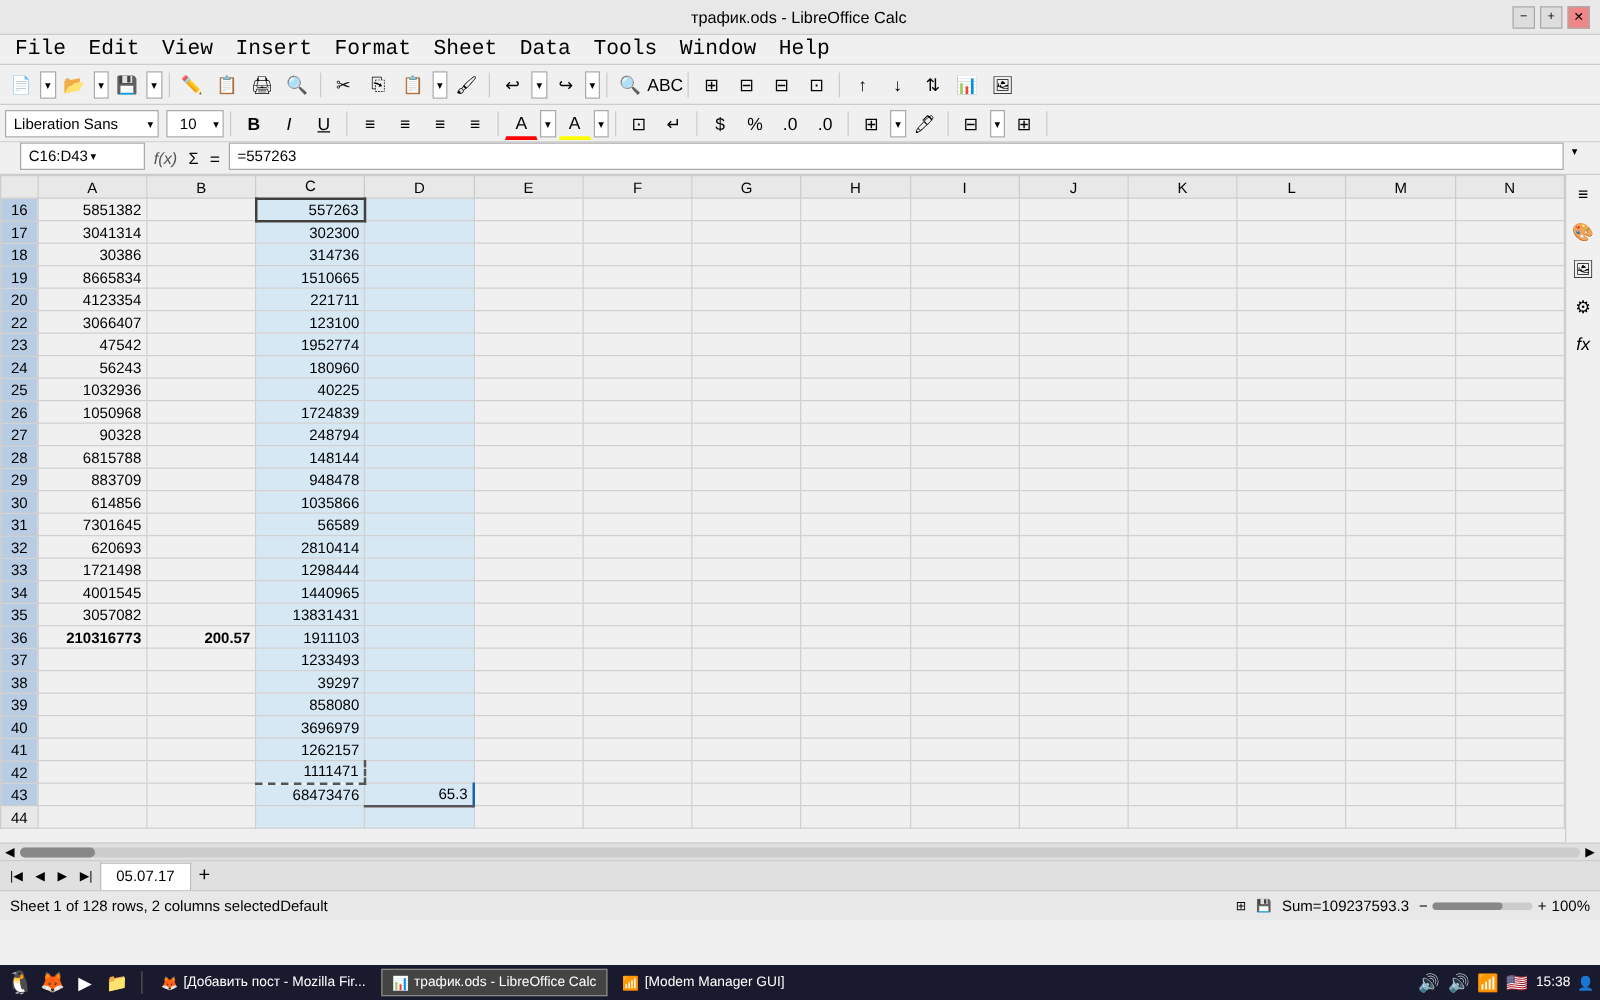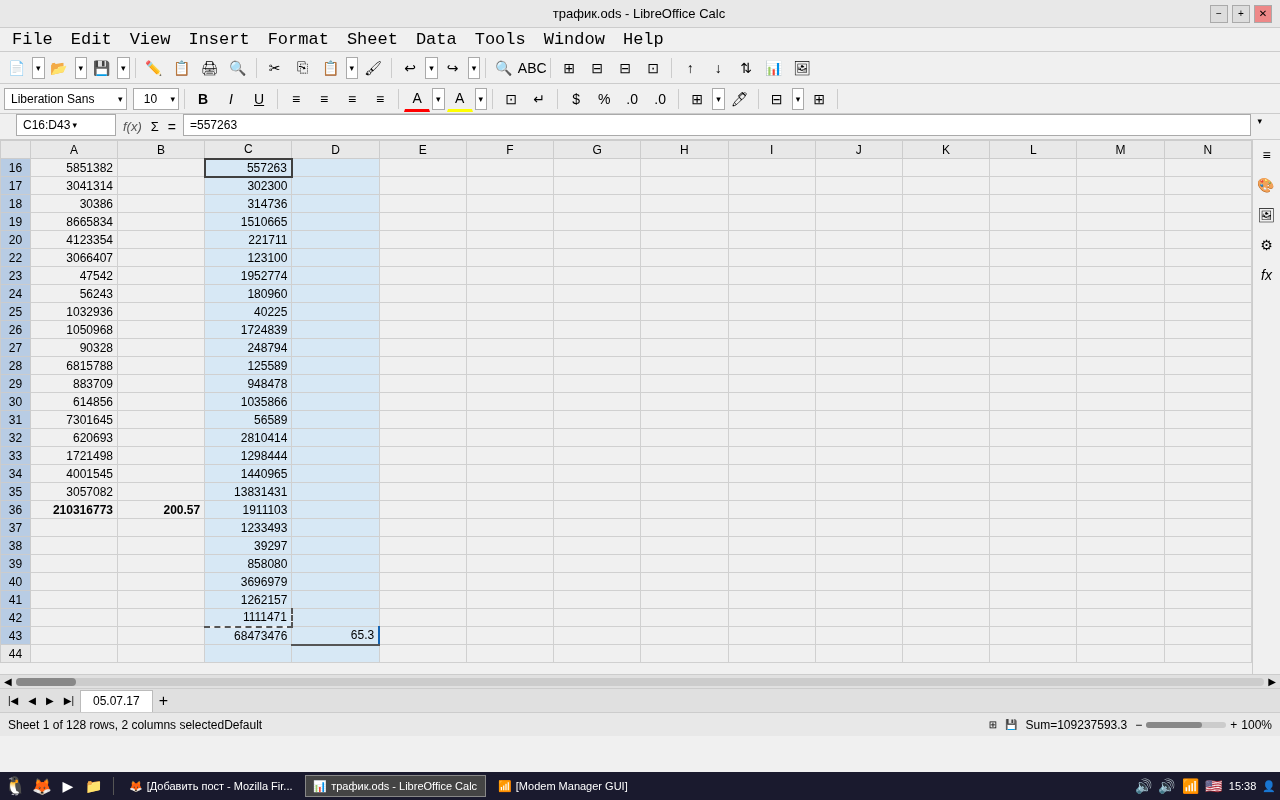--- a/index.html
+++ b/index.html
@@ -634,21 +634,21 @@
               <td class="cell"></td>
               <td class="cell"></td>
               <td class="cell"></td>
               <td class="cell"></td>
               <td class="cell"></td>
             </tr>
             <tr>
               <td class="row-num selected-row">28</td>
               <td class="cell">6815788</td>
               <td class="cell"></td>
-              <td class="cell selected-range">125589</td>
+              <td class="cell selected-range">148144</td>
               <td class="cell selected-range"></td>
               <td class="cell"></td>
               <td class="cell"></td>
               <td class="cell"></td>
               <td class="cell"></td>
               <td class="cell"></td>
               <td class="cell"></td>
               <td class="cell"></td>
               <td class="cell"></td>
               <td class="cell"></td>

